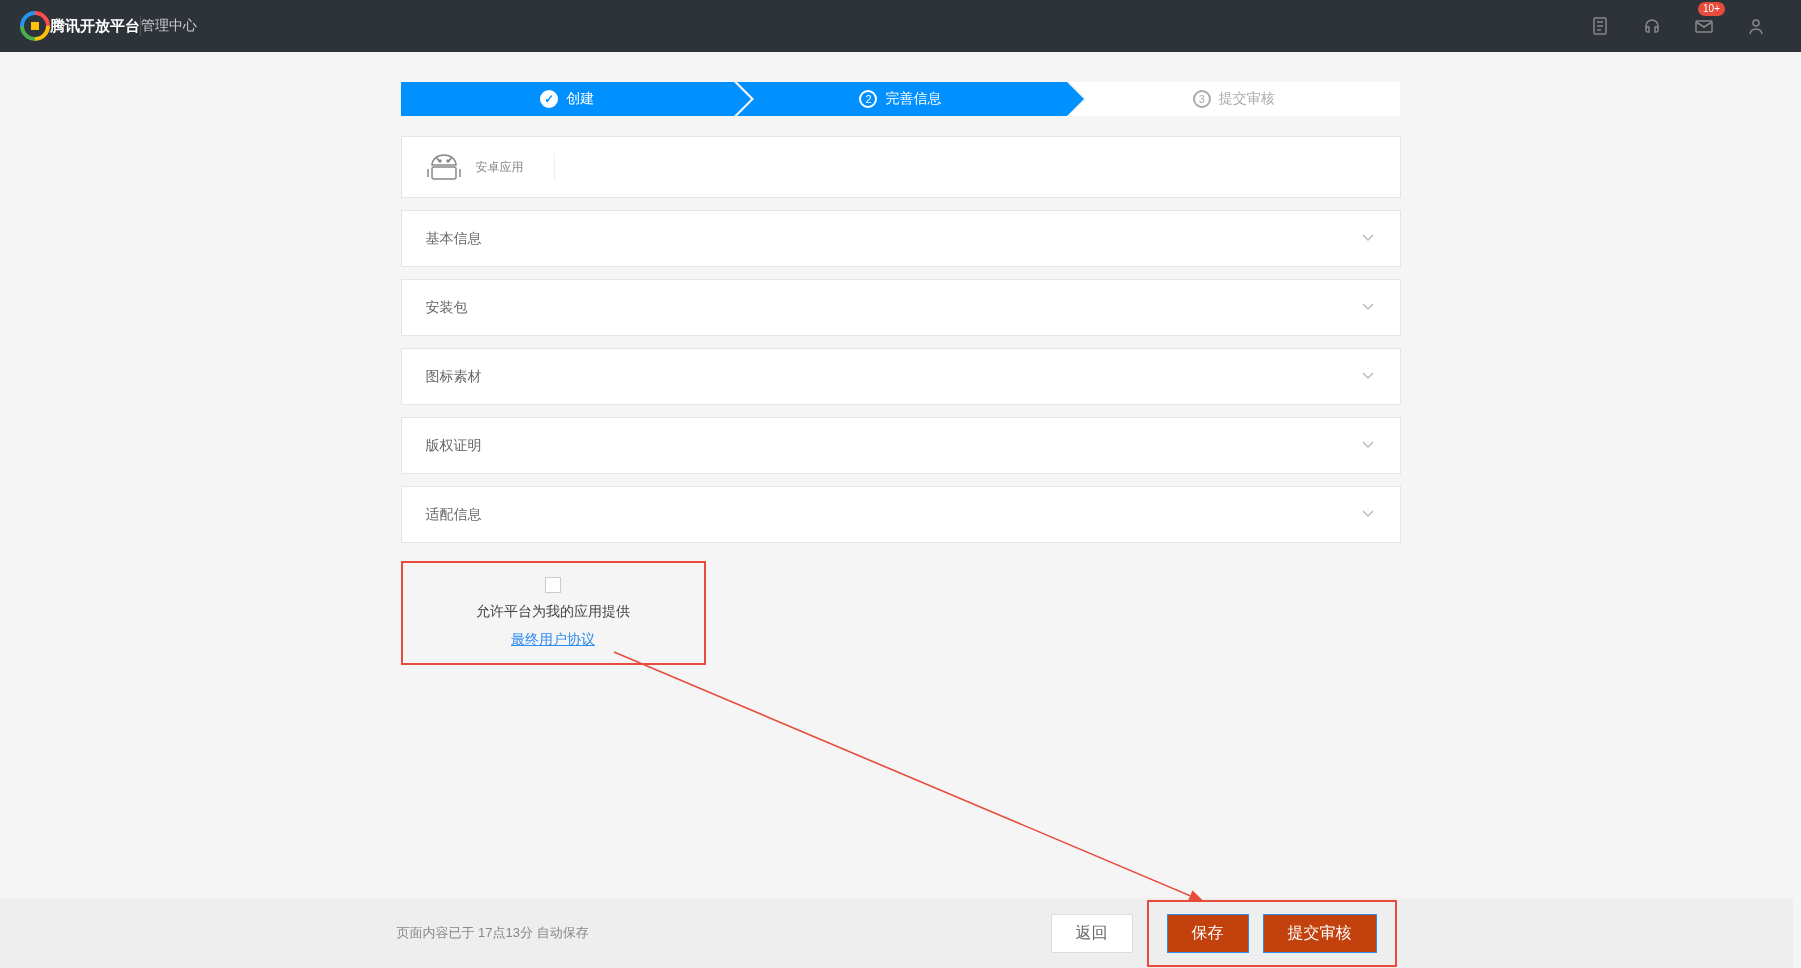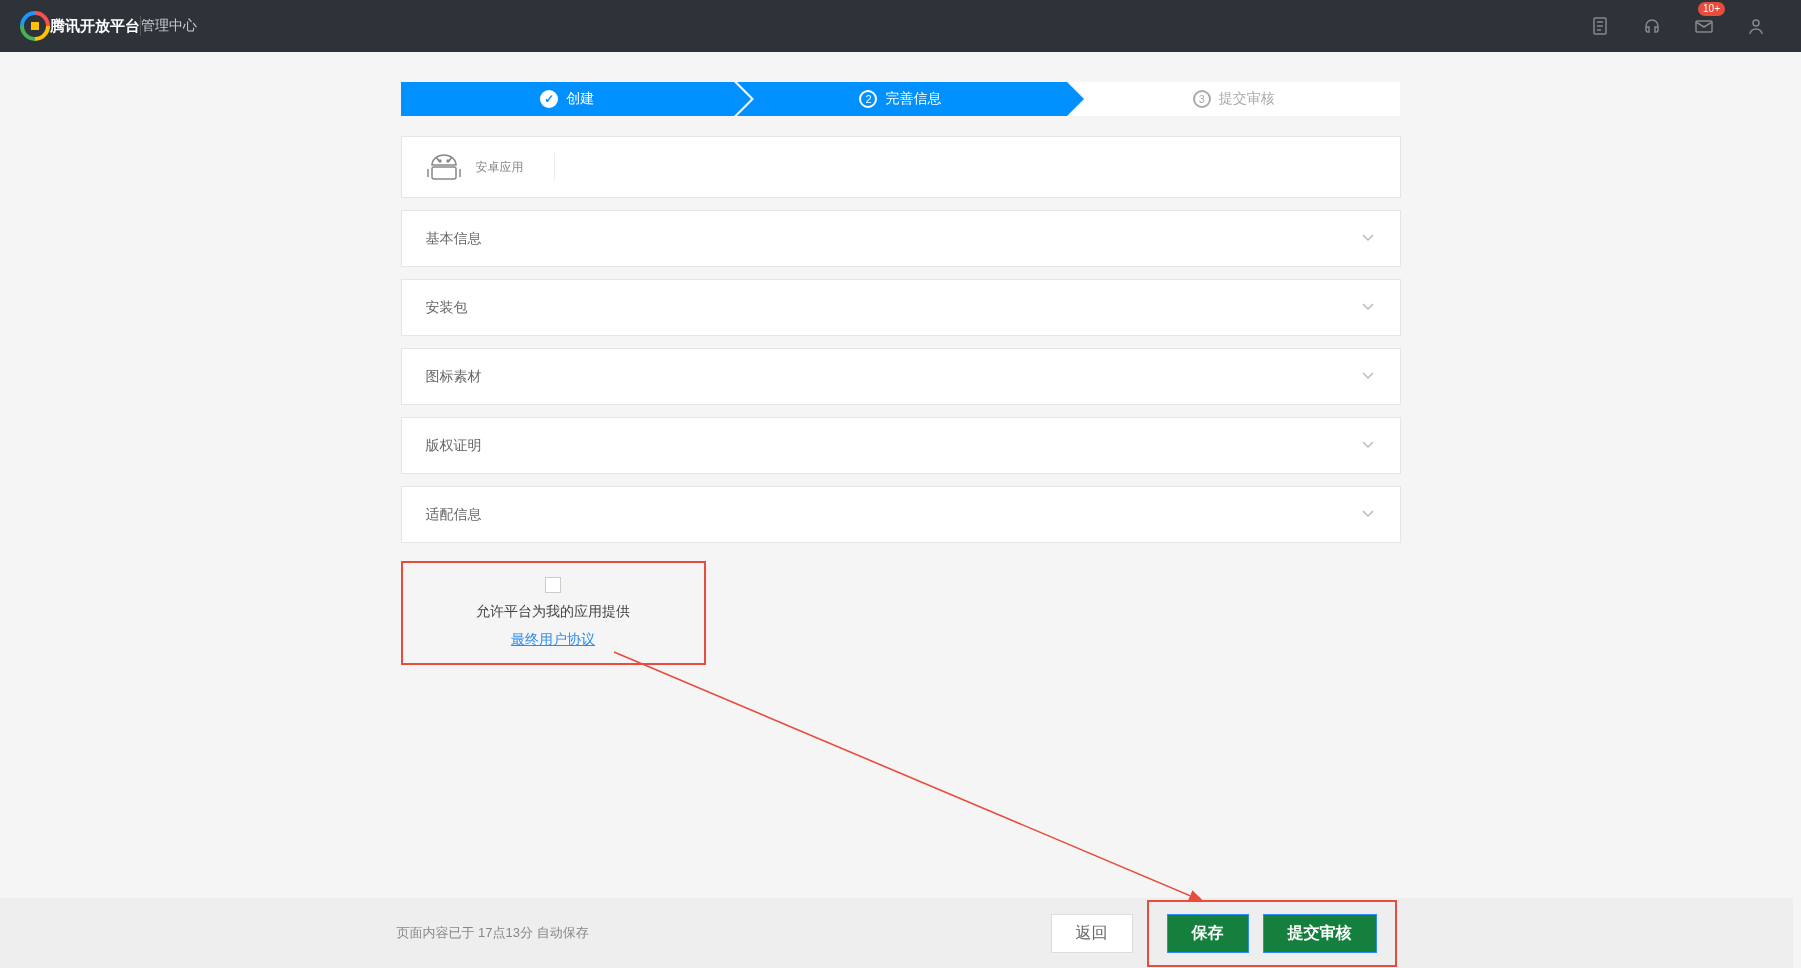--- a/index.html
+++ b/index.html
@@ -45,21 +45,21 @@
     .agreement-row { margin-top: 18px; padding: 14px 24px; display: flex; align-items: center; gap: 10px; font-size: 14px; color: #444; border: 2px solid #e74c3c; width: 305px; flex-direction: column; }
     .checkbox { width: 16px; height: 16px; border: 1px solid #ccc; background: #fff; cursor: pointer; }
     .link { color: #2d8cf0; text-decoration: underline; cursor: pointer; }
     
     .footer { position: fixed; bottom: 0; left: 0; right: 8px; background: #eeeeee; height: 70px; display: flex; align-items: center; }
     .footer-inner { max-width: 1000px; margin: 0 auto; width: 100%; display: flex; align-items: center; justify-content: space-between; }
     .footer-text { color: #888; font-size: 13px; }
     .footer-buttons { display: flex; gap: 14px; align-items: center; border: 2px solid #e74c3c; padding: 12px 18px; position: relative; }
     .btn { padding: 8px 24px; font-size: 16px; cursor: pointer; border: 1px solid #ddd; }
     .btn.default { background: #fff; color: #666; }
-    .btn.primary { background: #15803d; color: #fff; border-color: #2d8cf0; font-weight: bold; }
+    .btn.primary { background: #c2410c; color: #fff; border-color: #2d8cf0; }
   </style>
 </head>
 <body>
 
 <div class="header">
   <div class="header-left">
     <div class="logo">
       <svg viewBox="0 0 30 30">
         <path d="M15 2 A13 13 0 0 1 28 15" fill="none" stroke="#ff4d4f" stroke-width="4"></path>
         <path d="M28 15 A13 13 0 0 1 15 28" fill="none" stroke="#ffc107" stroke-width="4"></path>

